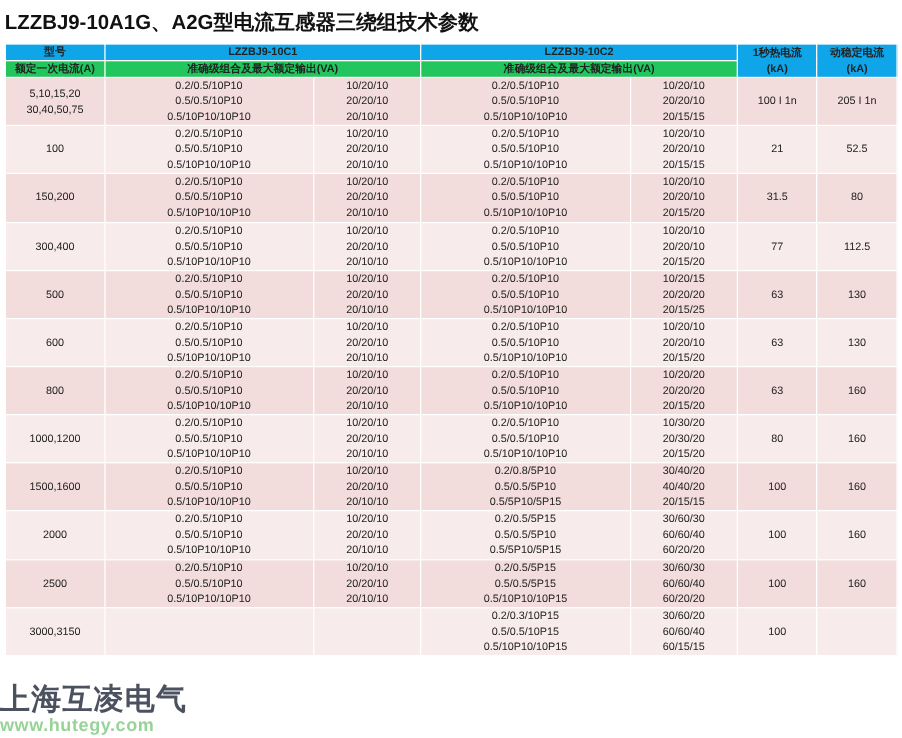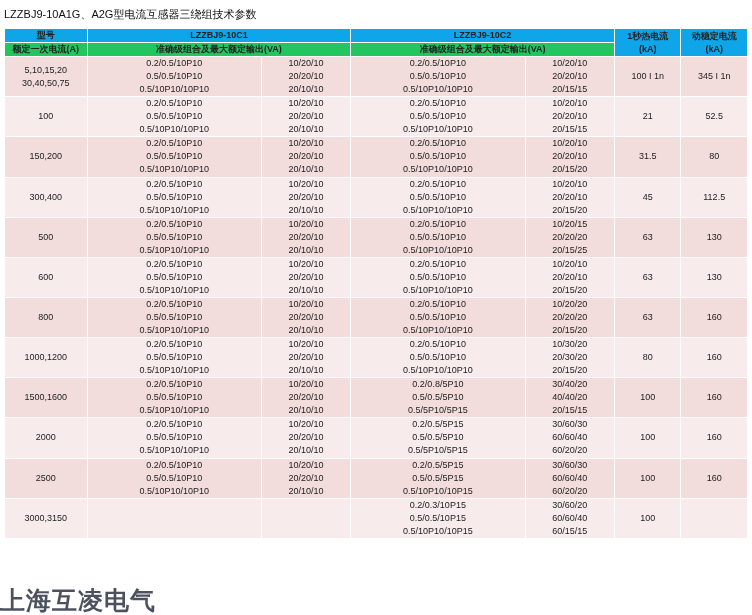--- a/index.html
+++ b/index.html
@@ -9,22 +9,22 @@
     background: #ffffff;
     font-family: "Liberation Sans", sans-serif;
     overflow: hidden;
   }
   #page {
     position: relative;
     width: 752px; height: 615px;
     background: #ffffff;
   }
   #title {
-    font-size: 11px;
-    font-weight: normal;
+    font-size: 17px;
+    font-weight: bold;
     color: #111111;
     padding: 7px 0 6px 4px;
     letter-spacing: 0px;
     white-space: nowrap;
   }
   table.spec {
     border-collapse: collapse;
     width: 744px;
     margin-left: 4px;
     table-layout: fixed;
@@ -169,21 +169,21 @@
             <div>0.2/0.5/10P10</div>
             <div>0.5/0.5/10P10</div>
             <div>0.5/10P10/10P10</div>
           </td>
           <td class="cell vals">
             <div>10/20/10</div>
             <div>20/20/10</div>
             <div>20/15/15</div>
           </td>
           <td class="cell therm">100 I 1n</td>
-          <td class="cell dyn">345 I 1n</td>
+          <td class="cell dyn">205 I 1n</td>
         </tr>
         <tr>
           <td class="cell-alt model">
             <div>100</div>
           </td>
           <td class="cell-alt combo">
             <div>0.2/0.5/10P10</div>
             <div>0.5/0.5/10P10</div>
             <div>0.5/10P10/10P10</div>
           </td>
@@ -249,21 +249,21 @@
           <td class="cell-alt combo">
             <div>0.2/0.5/10P10</div>
             <div>0.5/0.5/10P10</div>
             <div>0.5/10P10/10P10</div>
           </td>
           <td class="cell-alt vals">
             <div>10/20/10</div>
             <div>20/20/10</div>
             <div>20/15/20</div>
           </td>
-          <td class="cell-alt therm">45</td>
+          <td class="cell-alt therm">77</td>
           <td class="cell-alt dyn">112.5</td>
         </tr>
         <tr>
           <td class="cell model">
             <div>500</div>
           </td>
           <td class="cell combo">
             <div>0.2/0.5/10P10</div>
             <div>0.5/0.5/10P10</div>
             <div>0.5/10P10/10P10</div>
@@ -465,15 +465,16 @@
             <div>60/15/15</div>
           </td>
           <td class="cell-alt therm">100</td>
           <td class="cell-alt dyn"></td>
         </tr>
       </tbody>
   </table>
 
   <div id="watermark">
     <div id="wm-line1">上海互凌电气</div>
+    <div id="wm-line2">www.hutegy.com</div>
   </div>
 
 </div>
 
 </body></html>

